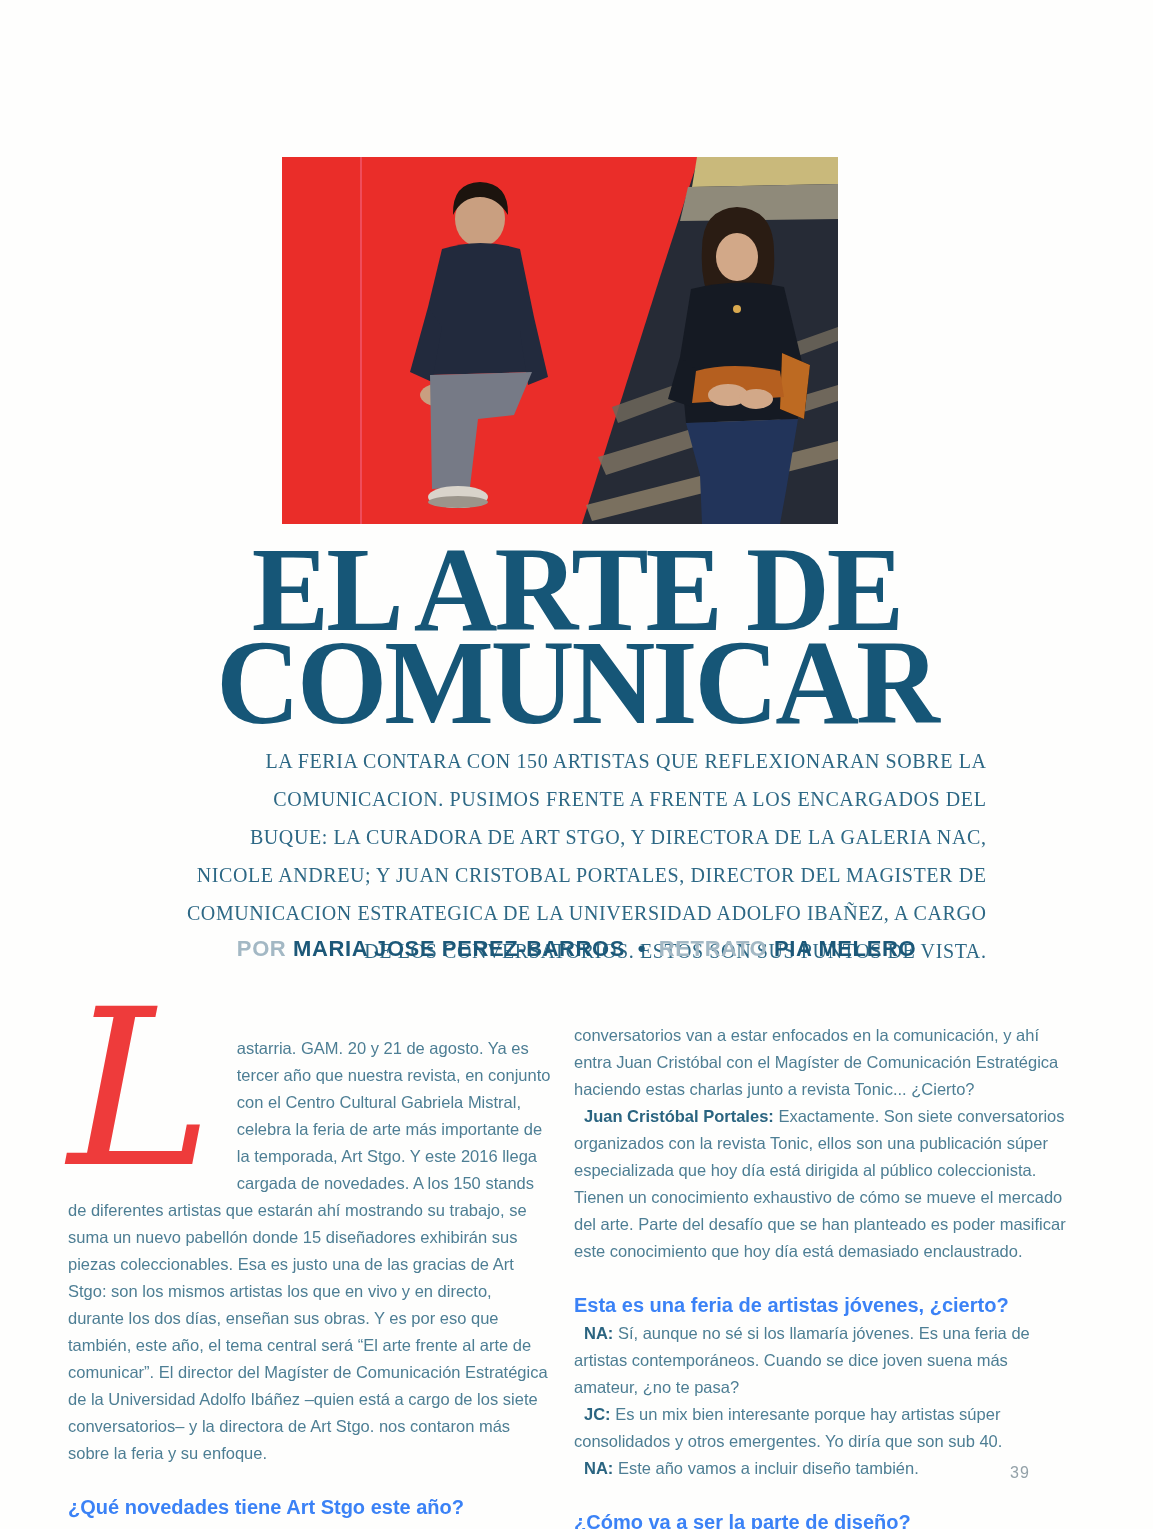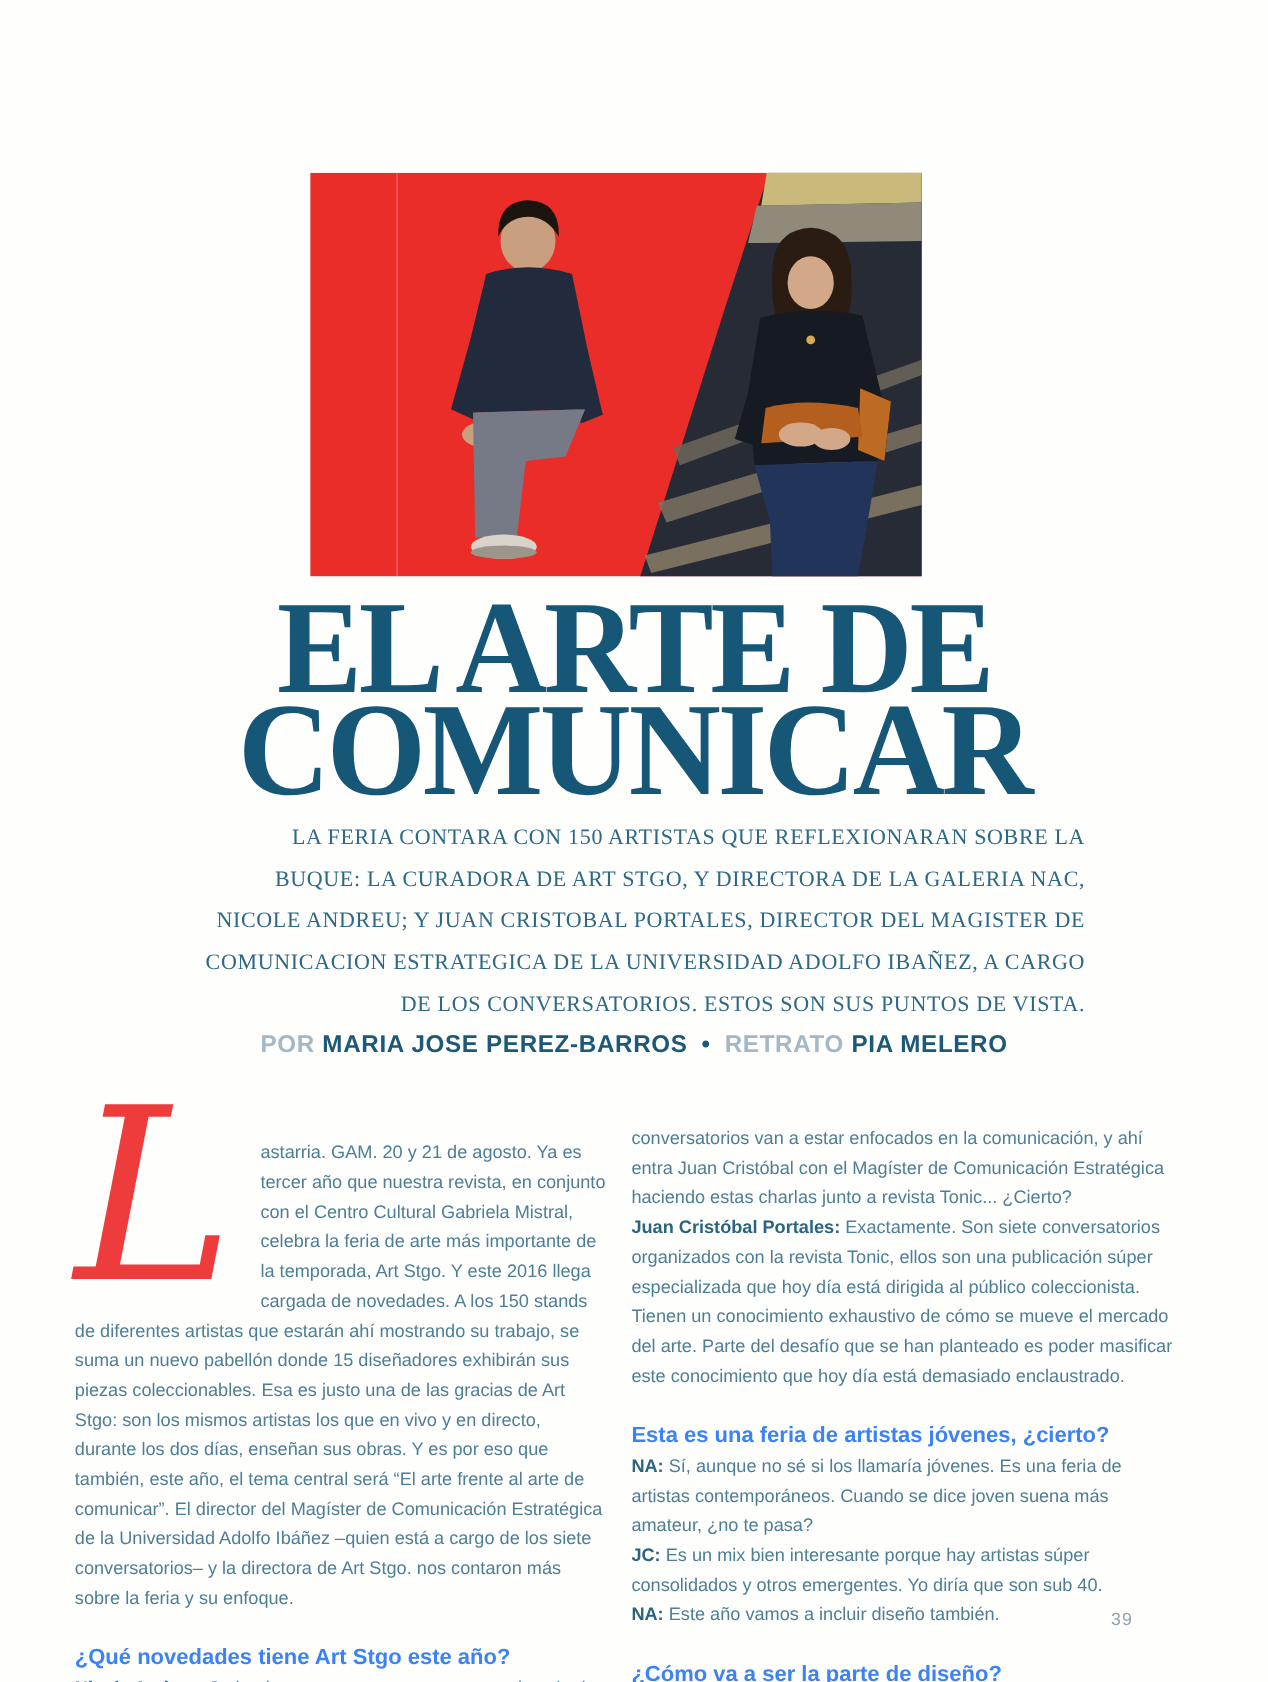--- a/index.html
+++ b/index.html
@@ -46,21 +46,21 @@
     float:left; font-family:"DejaVu Serif", serif; font-style:italic;
     font-size:218px; line-height:164px; color:#ee3b3b;
     margin:4px 24px 6px 0;
   }
   .intro { margin:0; padding-top:32px; }
   h3.qhead {
     font-size:20px; font-weight:bold; color:#3b82f6;
     margin:27px 0 1px 0; line-height:27px;
   }
   .para { margin:0; }
-  .speaker { font-weight:bold; color:#2a6480; }
+  .speaker { font-weight:bold; color:#2a6480;margin-left:10px; }
   .pagenum {
     position:absolute; left:1010px; top:1464px;
     font-size:16px; color:#93a1a8; letter-spacing:1px;
   }
 </style>
 </head>
 <body>
 
 <div class="page">
 
@@ -106,20 +106,21 @@
     </svg>
   </figure>
 
   <div class="headline">
     <div>EL ARTE DE</div>
     <div>COMUNICAR</div>
   </div>
 
   <div class="deck">
     <div>LA FERIA CONTARA CON 150 ARTISTAS QUE REFLEXIONARAN SOBRE LA</div>
+    <div>COMUNICACION. PUSIMOS FRENTE A FRENTE A LOS ENCARGADOS DEL</div>
     <div>BUQUE: LA CURADORA DE ART STGO, Y DIRECTORA DE LA GALERIA NAC,</div>
     <div>NICOLE ANDREU; Y JUAN CRISTOBAL PORTALES, DIRECTOR DEL MAGISTER DE</div>
     <div>COMUNICACION ESTRATEGICA DE LA UNIVERSIDAD ADOLFO IBAÑEZ, A CARGO</div>
     <div>DE LOS CONVERSATORIOS. ESTOS SON SUS PUNTOS DE VISTA.</div>
   </div>
 
   <div class="byline">
     <span>POR</span>
     <span class="strong">MARIA JOSE PEREZ-BARROS</span>
     <span class="sep">•</span>

